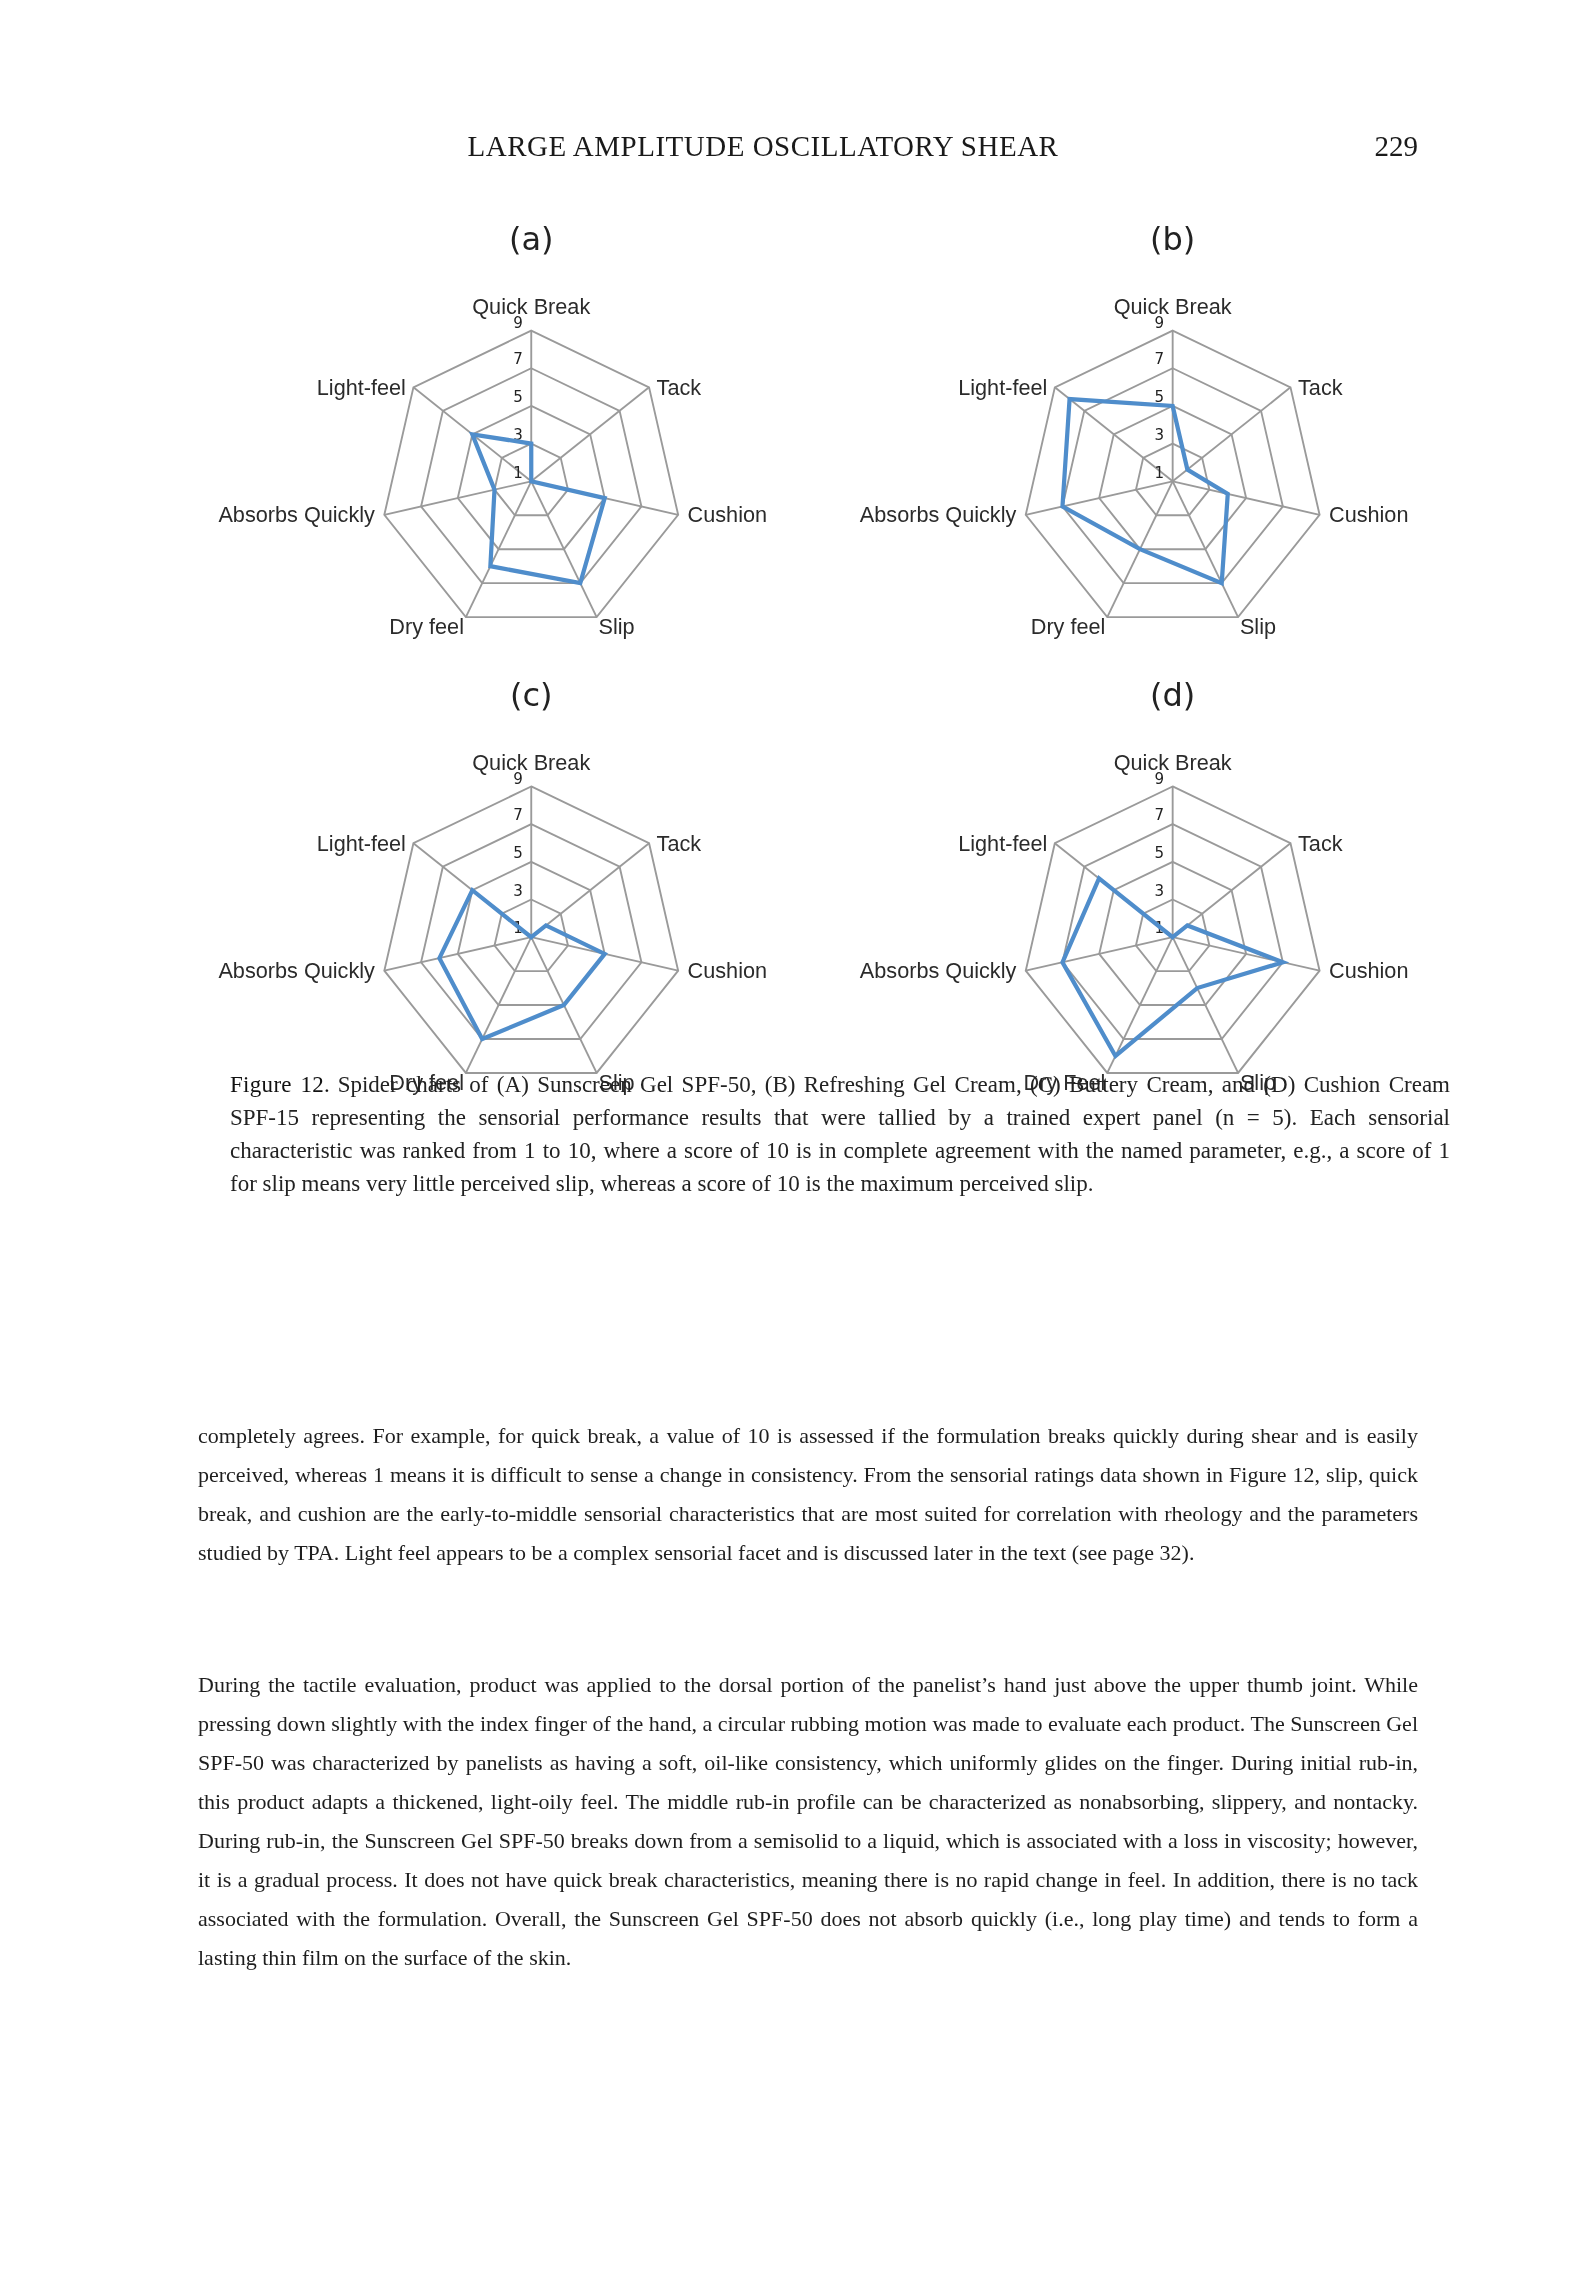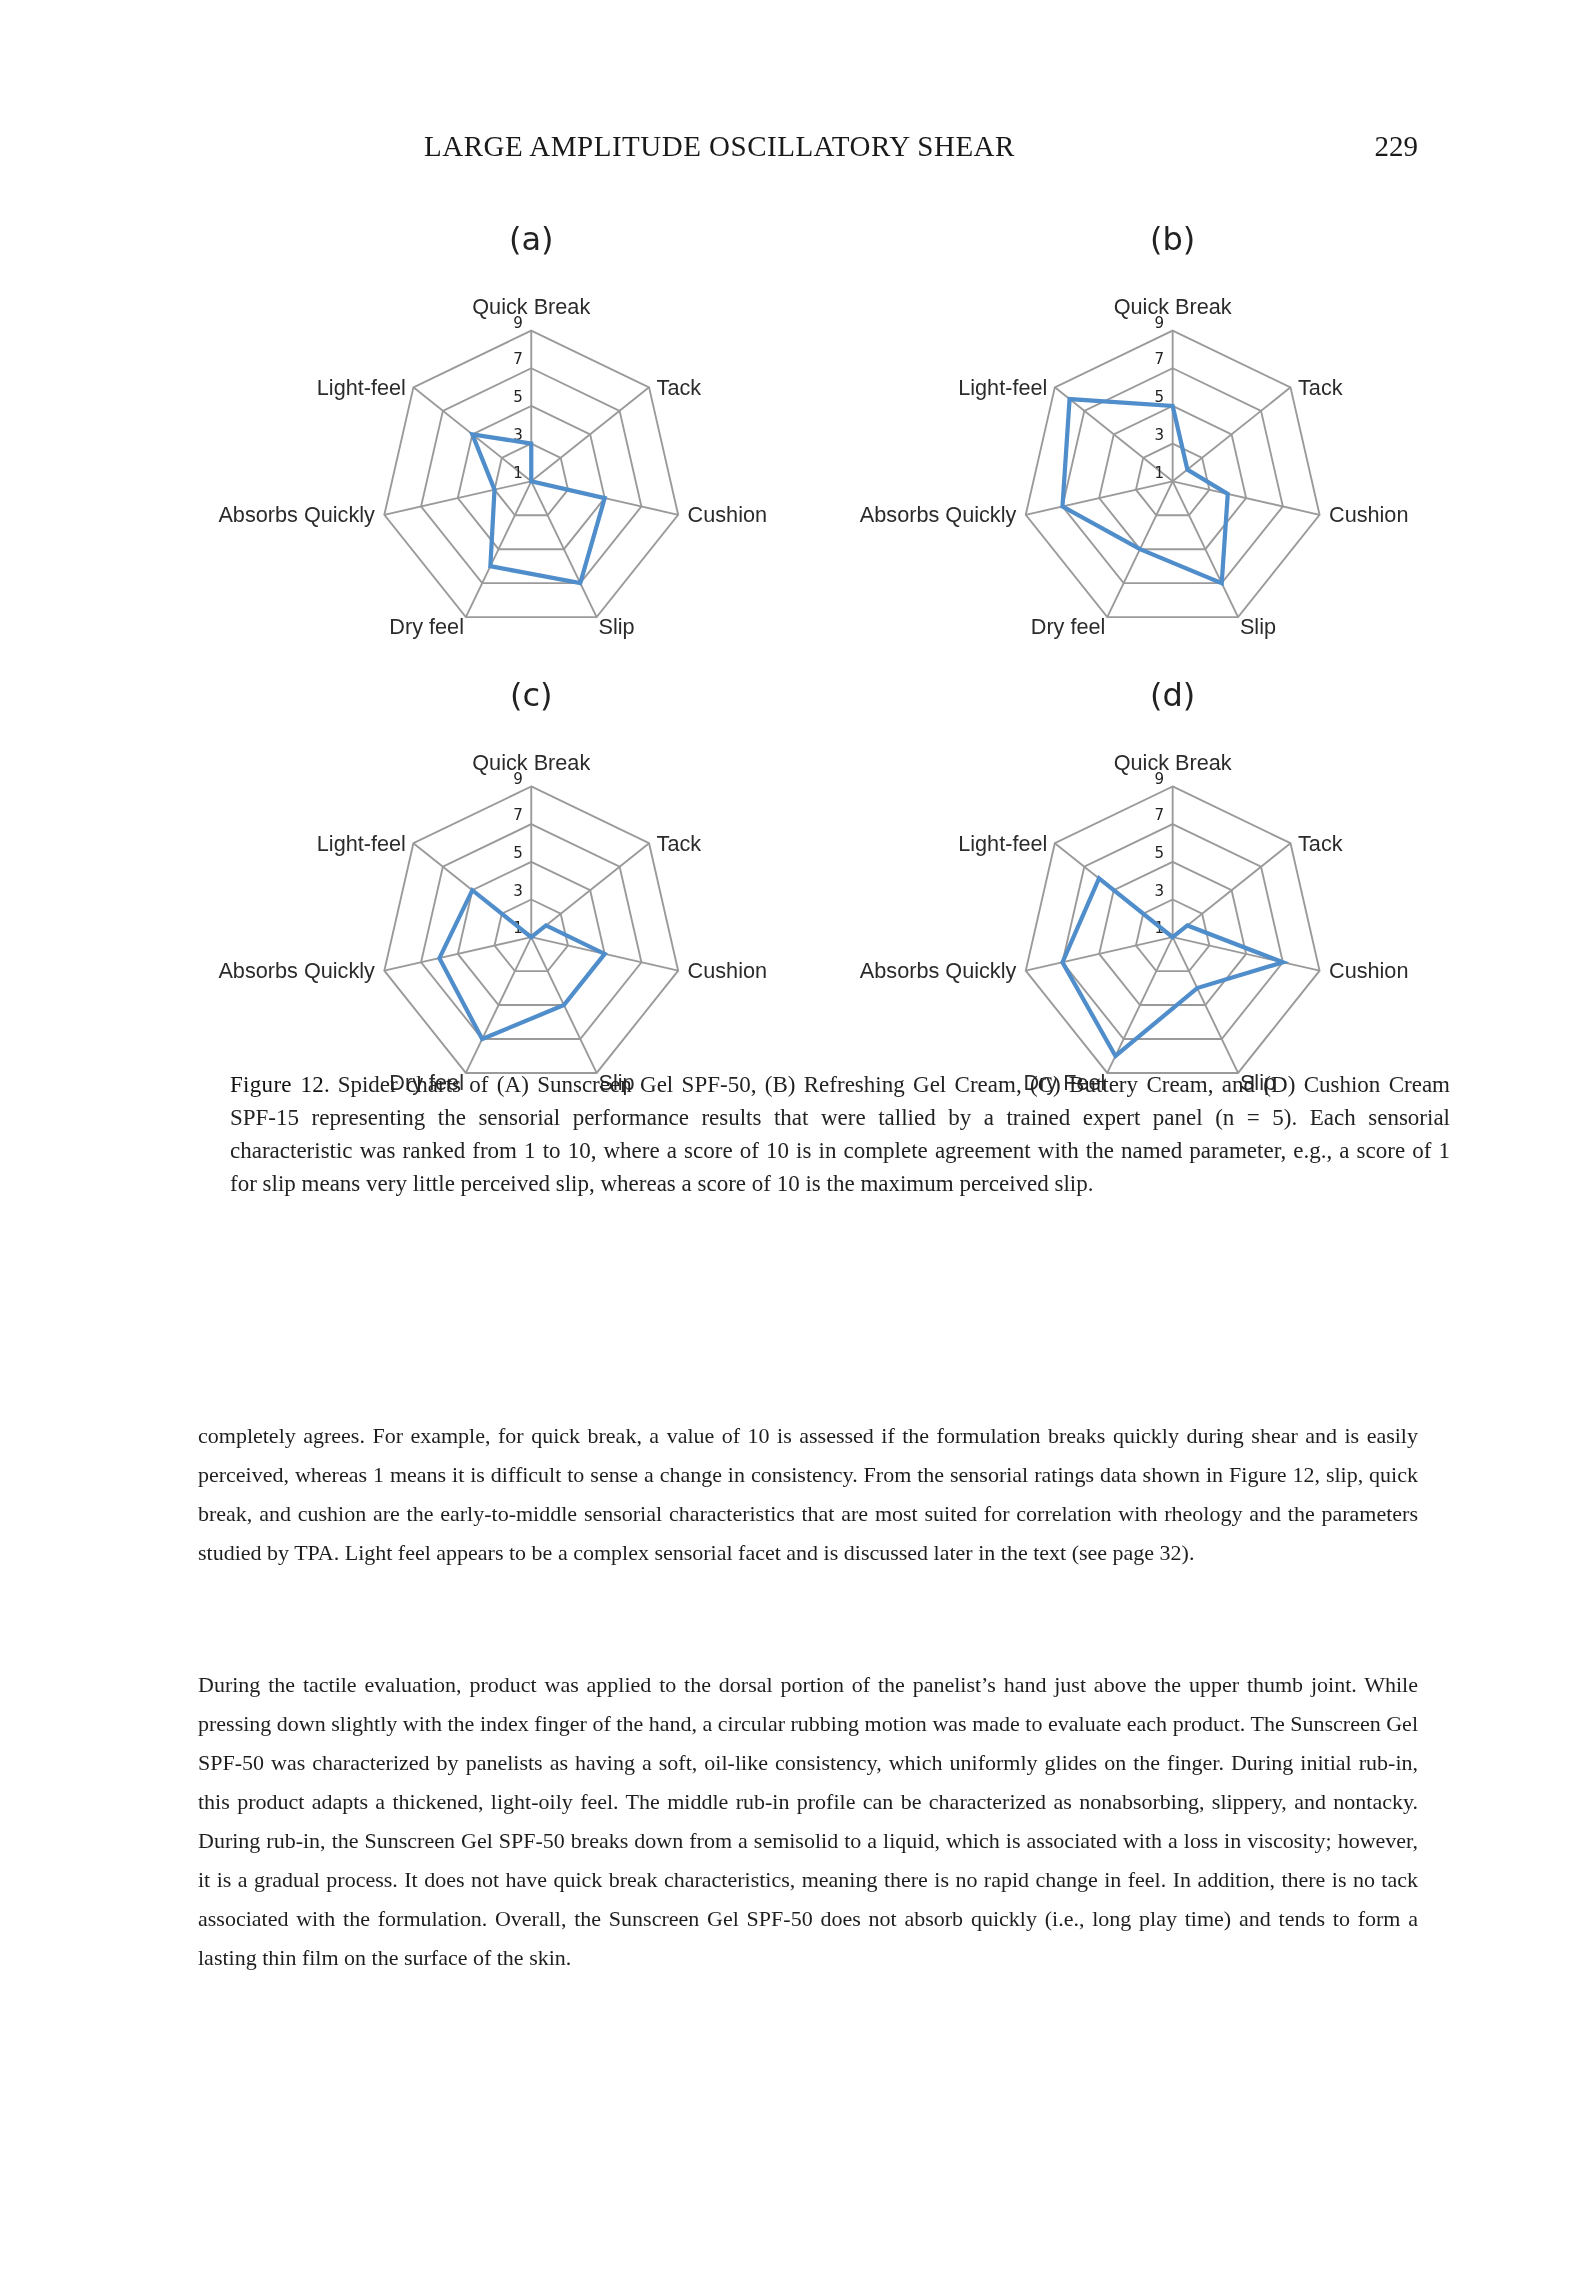--- a/index.html
+++ b/index.html
@@ -1,19 +1,19 @@
 <!DOCTYPE html>
 <html style="font-size:15px"><head>
 <meta charset="utf-8">
 <style>
   html, body { margin: 0; padding: 0; background: #ffffff; }
   body { width: 1589px; height: 2295px; position: relative; overflow: hidden; }
   .page { position: absolute; left: 0; top: 0; width: 1589px; height: 2295px; }
   .running-head {
-    position: absolute; top: 130px; left: 424px; width: 678px; text-align: left;
+    position: absolute; top: 130px; left: 424px; width: 678px; text-align: center;
     font-family: "Liberation Serif", "DejaVu Serif", serif; font-size: 29px;
     letter-spacing: 0.5px; color: #1a1a1a;
   }
   .page-number {
     position: absolute; top: 130px; right: 171px;
     font-family: "Liberation Serif", "DejaVu Serif", serif; font-size: 29px; color: #1a1a1a;
   }
   .figure { position: absolute; left: 0; top: 0; width: 1589px; height: 1102px; }
   .figure svg { position: absolute; left: 0; top: 0; }
   .panel-title { font-family: "DejaVu Sans", "Liberation Sans", sans-serif; font-size: 34px; fill: #222; }

